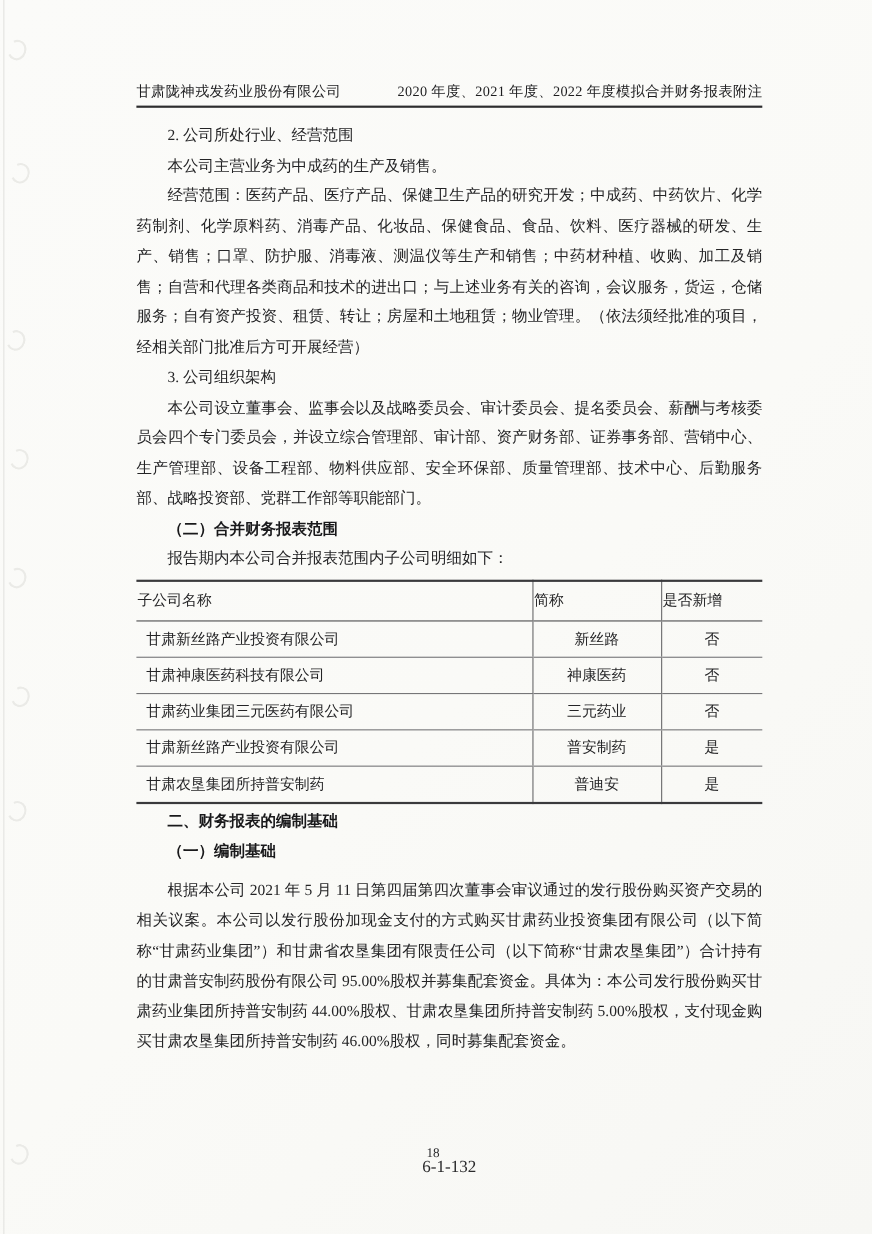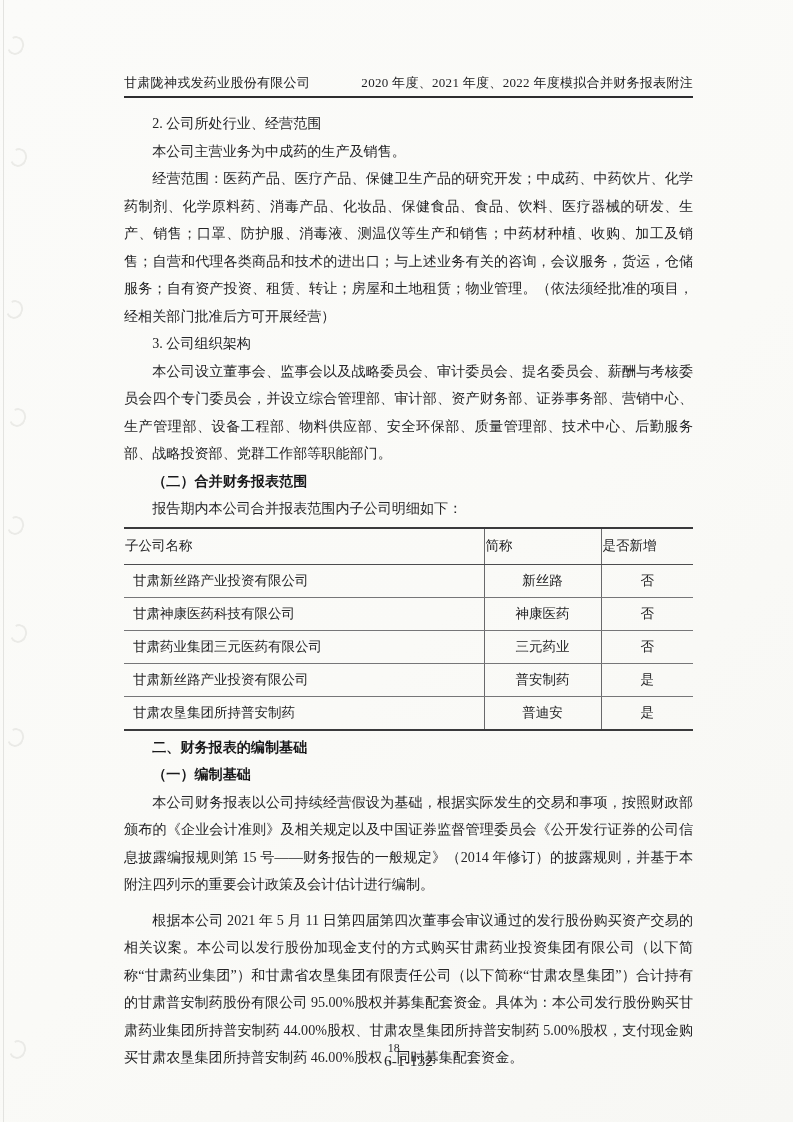--- a/index.html
+++ b/index.html
@@ -134,21 +134,20 @@
           <tr>
             <td>甘肃农垦集团所持普安制药</td>
             <td>普迪安</td>
             <td>是</td>
           </tr>
         </tbody>
       </table>
 
       <p class="p b h2">二、财务报表的编制基础</p>
       <p class="p b">（一）编制基础</p>
-      <p class="p">本公司财务报表以公司持续经营假设为基础，根据实际发生的交易和事项，按照财政部颁布的《企业会计准则》及相关规定以及中国证券监督管理委员会《公开发行证券的公司信息披露编报规则第 15 号——财务报告的一般规定》（2014 年修订）的披露规则，并基于本附注四列示的重要会计政策及会计估计进行编制。</p>
       <p class="p mt8">根据本公司 2021 年 5 月 11 日第四届第四次董事会审议通过的发行股份购买资产交易的相关议案。本公司以发行股份加现金支付的方式购买甘肃药业投资集团有限公司（以下简称“甘肃药业集团”）和甘肃省农垦集团有限责任公司（以下简称“甘肃农垦集团”）合计持有的甘肃普安制药股份有限公司 95.00%股权并募集配套资金。具体为：本公司发行股份购买甘肃药业集团所持普安制药 44.00%股权、甘肃农垦集团所持普安制药 5.00%股权，支付现金购买甘肃农垦集团所持普安制药 46.00%股权，同时募集配套资金。</p>
 
     </div>
   </div>
 
   <div class="footer">
     <span>6</span><span class="hy">-<span class="sup18">18</span></span><span>1-132</span>
   </div>
 
 </div>

